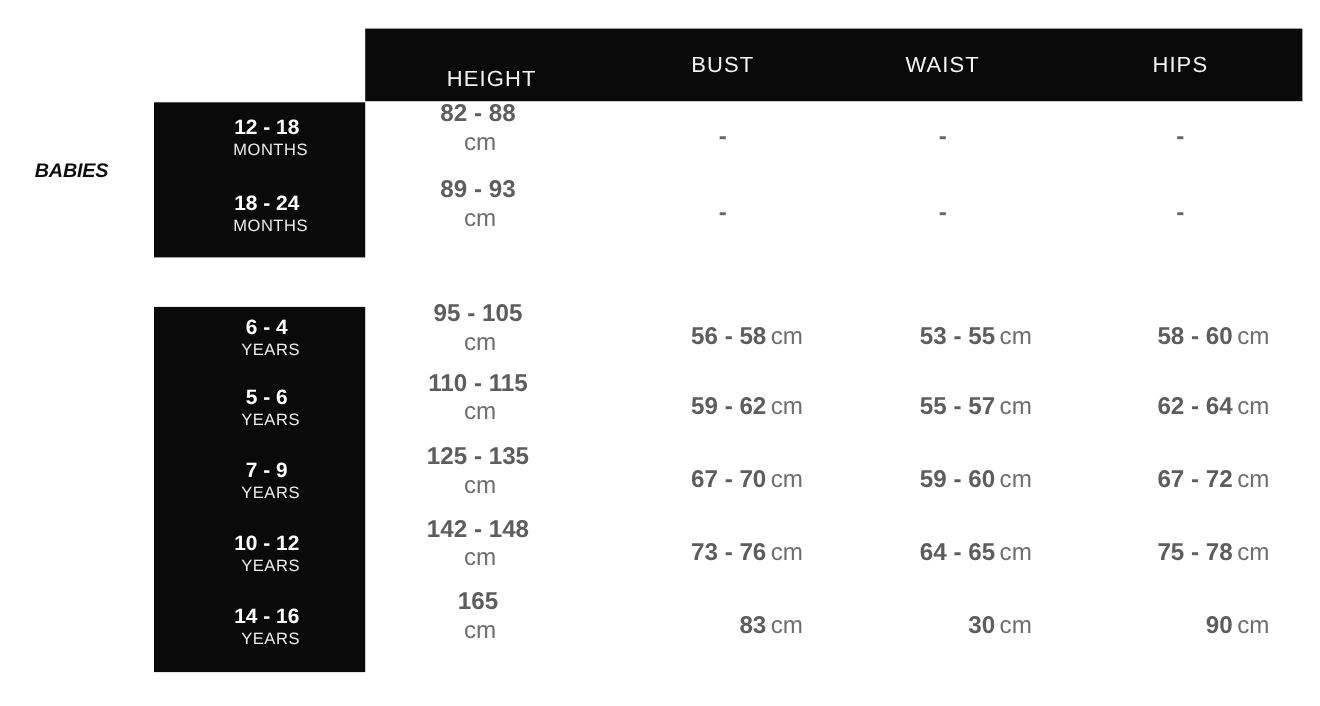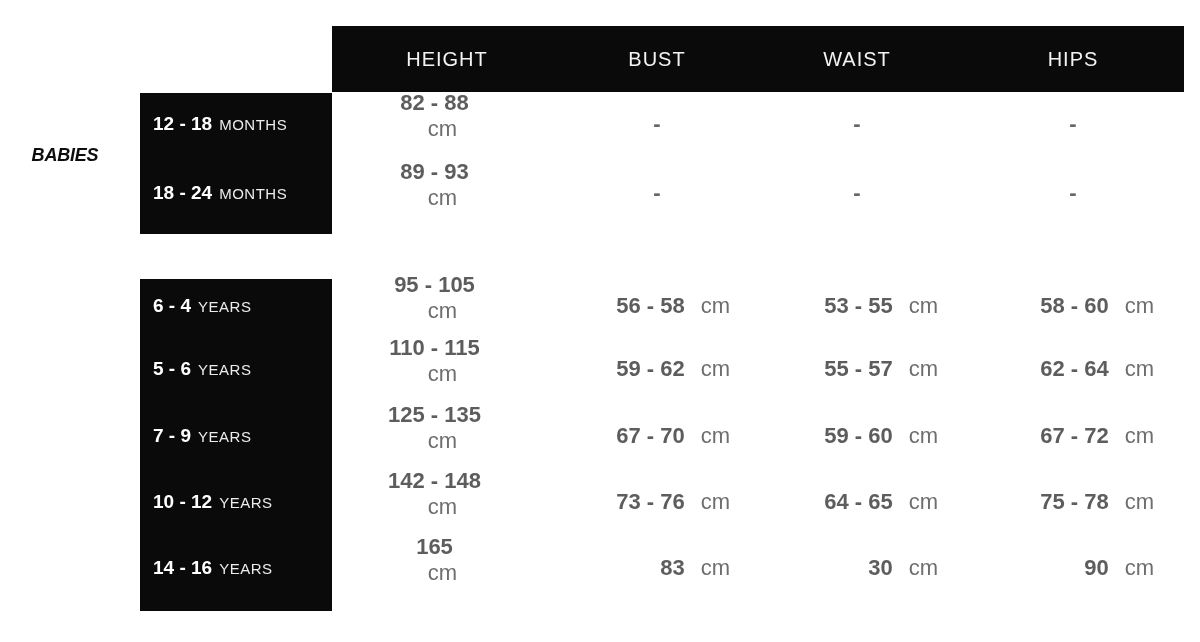--- a/index.html
+++ b/index.html
@@ -7,37 +7,37 @@
     position:relative;width:1200px;height:642px;background:#ffffff;overflow:hidden;
     font-family:"Liberation Sans","DejaVu Sans",sans-serif;
   }
   
   .header-bar{position:absolute;left:332px;top:26px;width:852px;height:66px;background:#0a0a0a;}
   .box-babies{position:absolute;left:140px;top:93px;width:192px;height:141px;background:#0a0a0a;}
   .box-children{position:absolute;left:140px;top:279px;width:192px;height:332px;background:#0a0a0a;}
   
   .hcell{position:absolute;top:0;height:66px;display:flex;align-items:center;justify-content:center;
          color:#f3f3f3;font-size:20px;font-weight:400;letter-spacing:1px;}
-  .h1{left:0;width:230px;} .h2{left:230px;width:190px;} .h3{left:420px;width:210px;} .h4{left:630px;width:222px;}
+  .h1{left:0;width:230px;margin-top:13px;} .h2{left:230px;width:190px;} .h3{left:420px;width:210px;} .h4{left:630px;width:222px;}
   
   .group-label{position:absolute;left:0;text-align:center;font-weight:700;font-style:italic;
                color:#0d0d0d;font-size:18px;letter-spacing:-0.2px;}
   .label-babies{top:141px;width:130px;line-height:28px;}
   .label-children{top:417px;width:127px;line-height:30px;}
   
   .row{position:absolute;left:0;width:1200px;height:36px;}
   .cell{position:absolute;top:0;height:36px;display:flex;align-items:center;box-sizing:border-box;}
-  .age{left:140px;width:192px;padding-left:13px;}
+  .age{left:140px;width:192px;padding-left:13px;flex-direction:column;}
   .age-num{color:#ffffff;font-size:19px;font-weight:700;}
   .age-unit{color:#ececec;font-size:15px;font-weight:400;margin-left:7px;letter-spacing:0.5px;}
   .c1{left:332px;width:230px;} .c2{left:562px;width:190px;} .c3{left:752px;width:210px;} .c4{left:962px;width:222px;}
   .val{justify-content:flex-end;}
   .c1.val{padding-right:25px;flex-direction:column;} .c2.val{padding-right:22px;} .c3.val{padding-right:24px;} .c4.val{padding-right:30px;}
   .num{color:#5d5d5d;font-size:22px;font-weight:700;}
-  .unit{color:#6e6e6e;font-size:22px;font-weight:400;margin-left:16px;}
+  .unit{color:#6e6e6e;font-size:22px;font-weight:400;margin-left:4px;}
   .dash{justify-content:center;color:#666666;font-size:22px;font-weight:700;}
 </style>
 </head>
 <body>
 
 <div class="stage">
 
   <div class="header-bar">
     <div class="hcell h1">HEIGHT</div>
     <div class="hcell h2">BUST</div>

